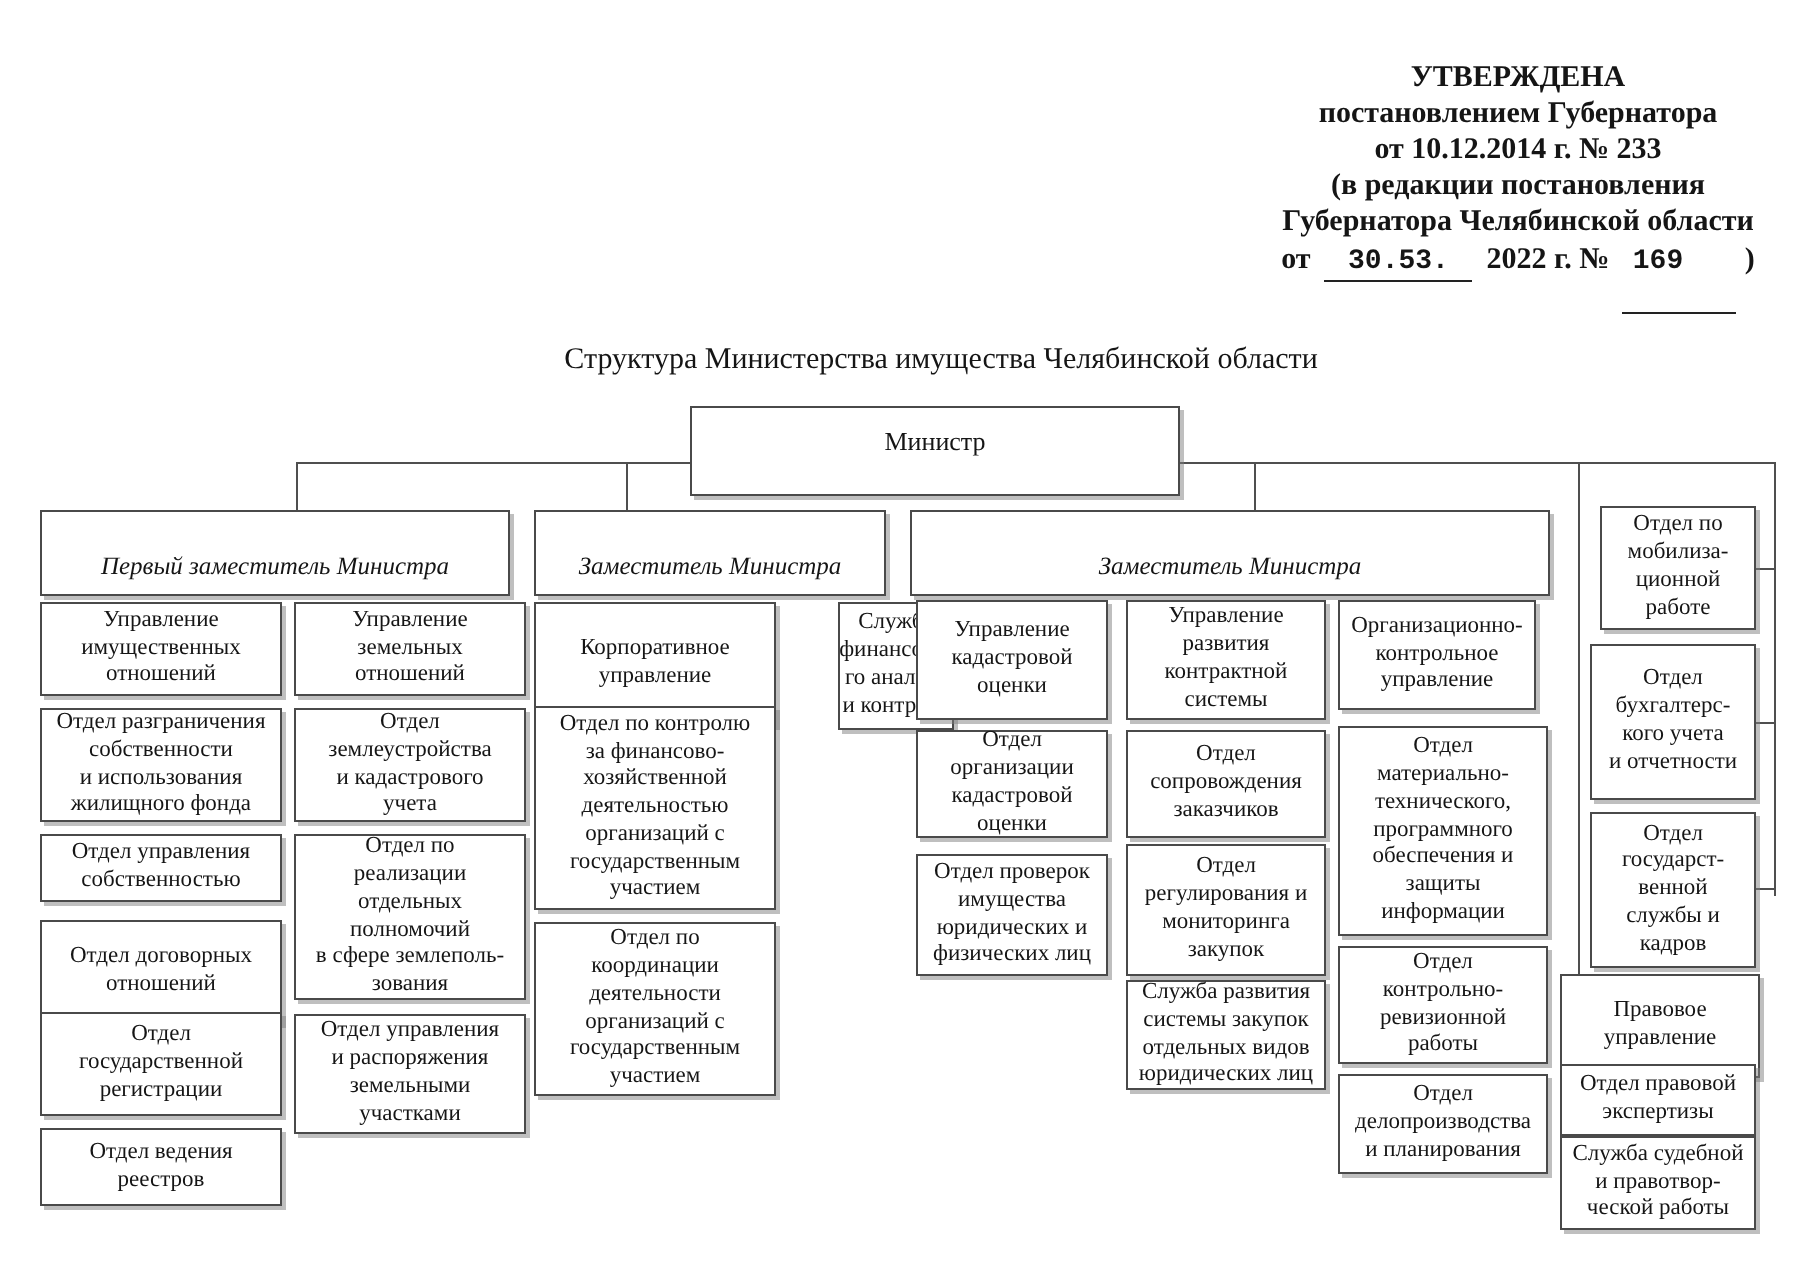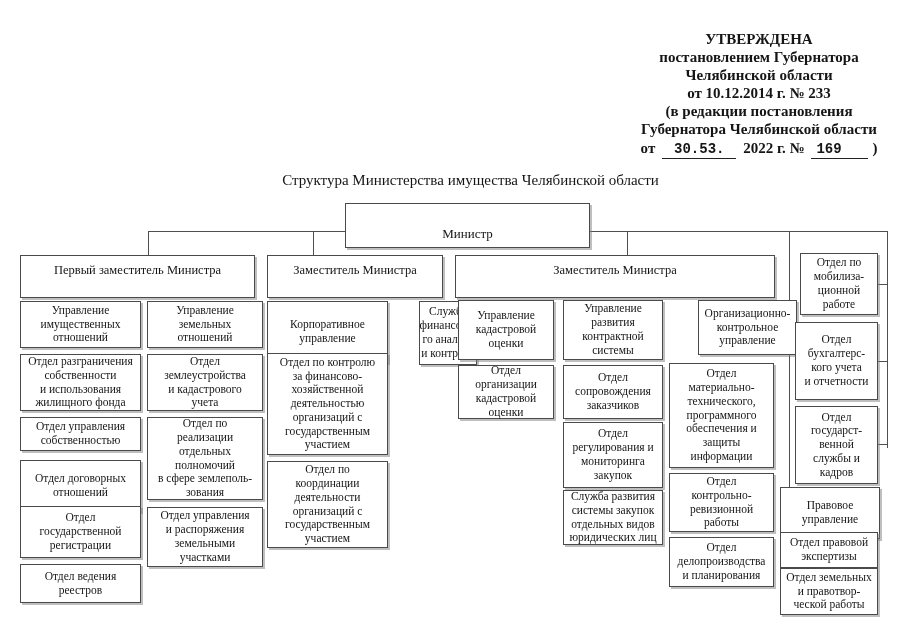--- a/index.html
+++ b/index.html
@@ -10,47 +10,46 @@
   .approval {
     position:absolute; left:618px; top:30px; width:282px;
     text-align:center; font-size:15px; line-height:18px;font-weight:bold;
   }
   .approval-line7 { margin-top:1px; white-space:nowrap; }
   .blank {
     display:inline-block; border-bottom:1.4px solid #222;
     font-family:"Liberation Mono", monospace; font-size:14px;
     padding:0 12px; margin:0 3px;
   }
-  .blank.num { padding:0 26px 0 5px; margin-right:1px; }
+  .blank.num { padding:0 26px 16px 5px; margin-right:1px; }
   .doc-title {
     position:absolute; left:18px; top:172px; width:905px;
     text-align:center; font-size:15px;
   }
   .box {
     position:absolute; box-sizing:border-box; background:#fff;
     border:1px solid #4a4a4a; box-shadow:2px 2px 0 rgba(128,128,128,.5);
     display:flex; align-items:center; justify-content:center;
     text-align:center; font-size:11.5px; line-height:1.2;
     white-space:pre-line; padding:1px 2px;
   }
-  .box.head { font-size:12.5px; align-items:flex-start; padding-top:7px; }
-  .box.minister { font-size:13px; align-items:flex-start; padding-top:22px; }
+  .box.head { font-size:12.5px; align-items:flex-start; padding-top:20px;font-style:italic; }
+  .box.minister { font-size:13px; align-items:flex-start; padding-top:9px; }
   .cline { position:absolute; background:#4f4f4f; }
   .h { height:1.4px; }
   .v { width:1.4px; }
 </style>
 </head>
 <body>
 
 <div class="page">
 
   <div class="approval">
     <div>УТВЕРЖДЕНА</div>
     <div>постановлением Губернатора</div>
-    <div>Челябинской области</div>
     <div>от 10.12.2014 г. № 233</div>
     <div>(в редакции постановления</div>
     <div>Губернатора Челябинской области</div>
     <div class="approval-line7">
       <span>от</span>
       <span class="blank">30.53.</span>
       <span>2022 г. №</span>
       <span class="blank num">169</span>
       <span>)</span>
     </div>
@@ -131,38 +130,42 @@
 го анализа
 и контроля</div>
 
   <div class="box" style="left:458px;top:300px;width:96px;height:60px">Управление
 кадастровой
 оценки</div>
   <div class="box" style="left:458px;top:365px;width:96px;height:54px">Отдел
 организации
 кадастровой
 оценки</div>
+  <div class="box" style="left:458px;top:427px;width:96px;height:61px">Отдел проверок
+имущества
+юридических и
+физических лиц</div>
 
   <div class="box" style="left:563px;top:300px;width:100px;height:60px">Управление
 развития
 контрактной
 системы</div>
   <div class="box" style="left:563px;top:365px;width:100px;height:54px">Отдел
 сопровождения
 заказчиков</div>
   <div class="box" style="left:563px;top:422px;width:100px;height:66px">Отдел
 регулирования и
 мониторинга
 закупок</div>
   <div class="box" style="left:563px;top:490px;width:100px;height:55px">Служба развития
 системы закупок
 отдельных видов
 юридических лиц</div>
 
-  <div class="box" style="left:698px;top:300px;width:99px;height:55px">Организационно-
+  <div class="box" style="left:669px;top:300px;width:99px;height:55px">Организационно-
 контрольное
 управление</div>
   <div class="box" style="left:669px;top:363px;width:105px;height:105px">Отдел
 материально-
 технического,
 программного
 обеспечения и
 защиты
 информации</div>
   <div class="box" style="left:669px;top:473px;width:105px;height:59px">Отдел
@@ -183,17 +186,17 @@
 и отчетности</div>
   <div class="box" style="left:795px;top:406px;width:83px;height:78px">Отдел
 государст-
 венной
 службы и
 кадров</div>
   <div class="box" style="left:780px;top:487px;width:100px;height:52px">Правовое
 управление</div>
   <div class="box" style="left:780px;top:532px;width:98px;height:36px">Отдел правовой
 экспертизы</div>
-  <div class="box" style="left:780px;top:568px;width:98px;height:47px">Отдел земельных
+  <div class="box" style="left:780px;top:568px;width:98px;height:47px">Служба судебной
 и правотвор-
 ческой работы</div>
 
 </div>
 
 </body></html>

